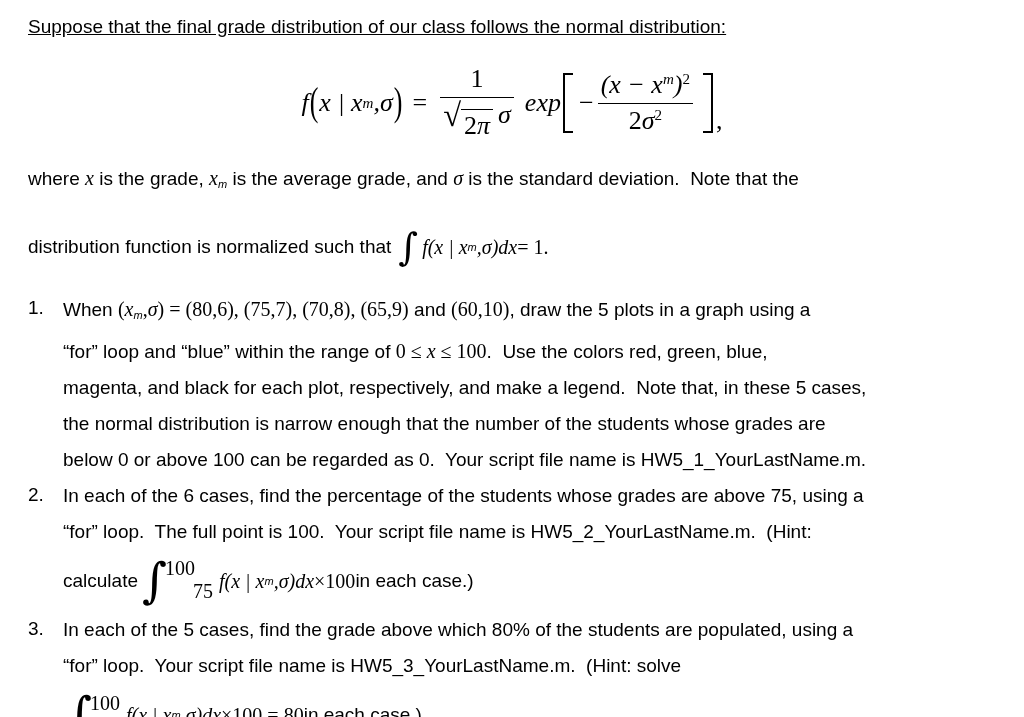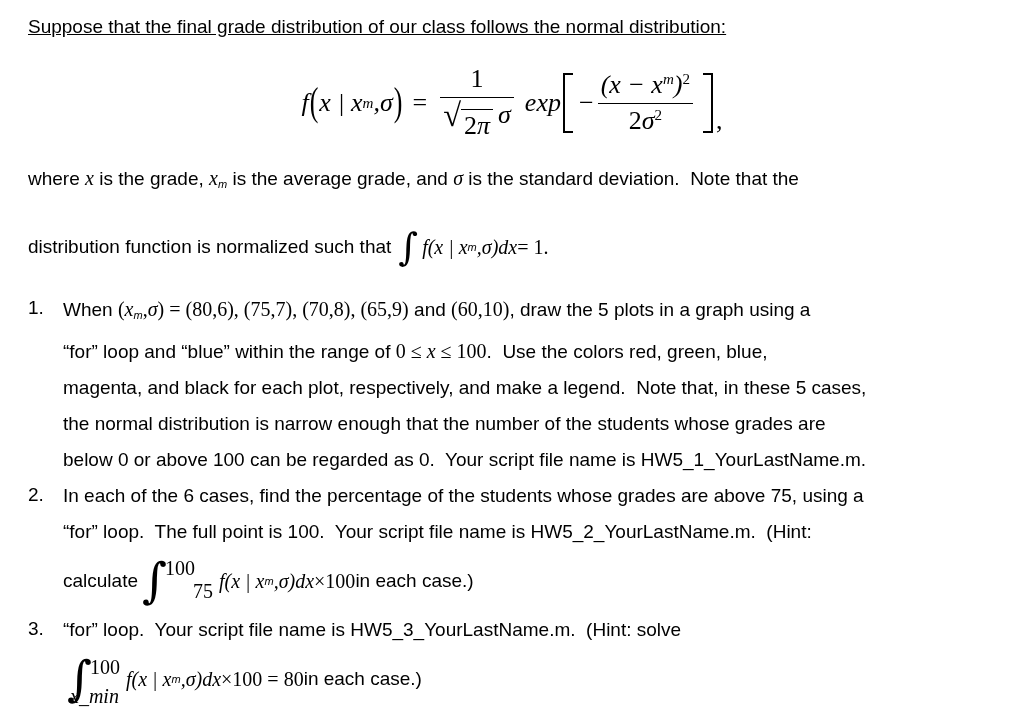--- a/index.html
+++ b/index.html
@@ -153,20 +153,21 @@
             <span class="math">dx</span>
             <span class="mathu"> ×100</span>
             <span> in each case.)</span>
           </div>
       </div>
     </div>
 
     <div class="litem">
       <div class="lnum">3.</div>
       <div class="lbody">
+        <div class="lline">In each of the 5 cases, find the grade above which 80% of the students are populated, using a</div>
         <div class="lline">“for” loop.&nbsp; Your script file name is HW5_3_YourLastName.m.&nbsp; (Hint: solve</div>
         <div class="lline tall">
             <span class="bigint">
               <span class="isign">∫</span>
               <span class="ilims">
                 <span class="up mathu">100</span>
                 <span class="lo xmin mathu">x_min</span>
               </span>
             </span>
             <span class="math">f(x | x</span>

